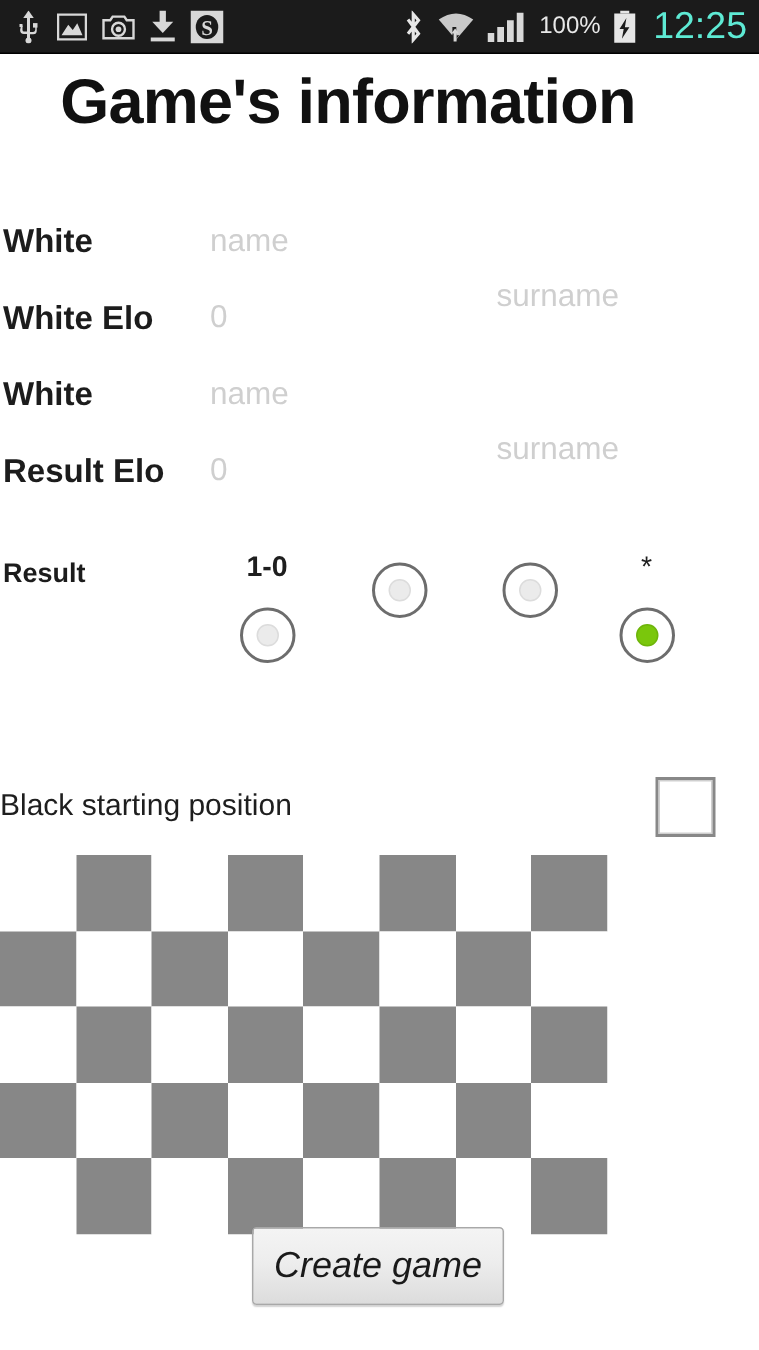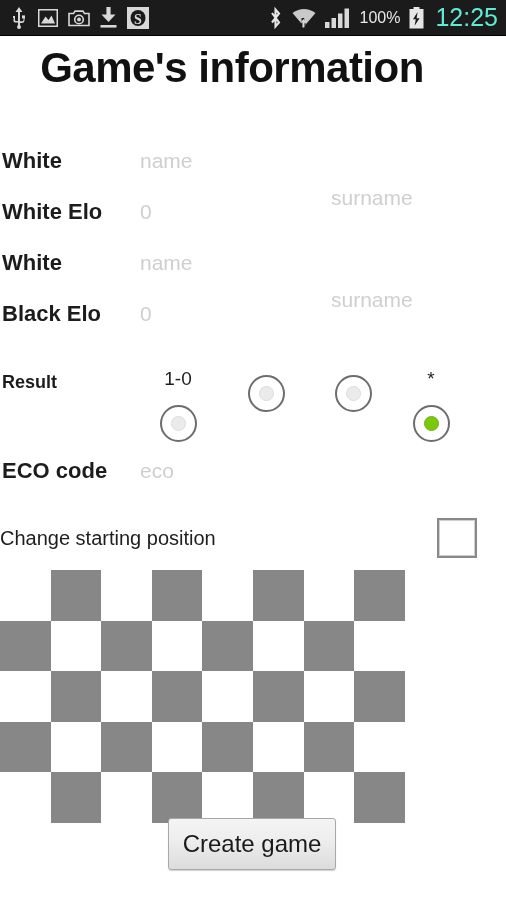--- a/index.html
+++ b/index.html
@@ -109,20 +109,21 @@
     position:absolute; left:168px; top:818px;
     width:168px; height:52px;
     background:linear-gradient(to bottom, #f4f4f4 0%, #ededed 45%, #dcdcdc 100%);
     border:1px solid #a8a8a8;
     border-radius:3px;
     box-shadow:0 1px 1px rgba(0,0,0,0.18);
     font-size:24px; color:#1a1a1a;
     font-family:"Liberation Sans", sans-serif;
     display:flex; align-items:center; justify-content:center;
     cursor:pointer;
+    font-style:italic;
   }
 </style>
 </head>
 <body>
 
 <div id="app">
 
   <div class="statusbar">
     <div class="sb-left">
       <svg class="sb-icon" width="18" height="22" viewBox="0 0 18 22">
@@ -205,30 +206,30 @@
       <span class="field num-col">0</span>
     </div>
 
     <div class="row">
       <span class="lbl">White</span>
       <span class="field name-col">name</span>
       <span class="field surname-col">surname</span>
     </div>
 
     <div class="row">
-      <span class="lbl">Black Elo</span>
+      <span class="lbl">Result Elo</span>
       <span class="field num-col">0</span>
     </div>
 
   </div>
 
   <div class="result-block">
     <span class="result-label">Result</span>
 
-    <div class="result-opt" style="left:138px;">
+    <div class="result-opt" style="left:138px;font-weight:bold;">
       <span class="opt-text">1-0</span>
       <span class="radio">
           <span class="dot"></span>
         </span>
     </div>
 
     <div class="result-opt" style="left:226px;">
       <span class="radio">
           <span class="dot"></span>
         </span>
@@ -241,27 +242,23 @@
     </div>
 
     <div class="result-opt" style="left:391px;">
       <span class="opt-text">*</span>
       <span class="radio checked">
           <span class="dot"></span>
         </span>
     </div>
   </div>
 
-  <div class="row" style="position:absolute; top:445px; left:0; width:506px; height:51px;">
-    <span class="lbl">ECO code</span>
-    <span class="field eco-col">eco</span>
-  </div>
 
   <div class="chg-row">
-    <span class="chg-label">Change starting position</span>
+    <span class="chg-label">Black starting position</span>
     <span class="chk"></span>
   </div>
 
   <div class="board" id="board">
       <div class="sq-l"></div>
       <div class="sq-d"></div>
       <div class="sq-l"></div>
       <div class="sq-d"></div>
       <div class="sq-l"></div>
       <div class="sq-d"></div>

